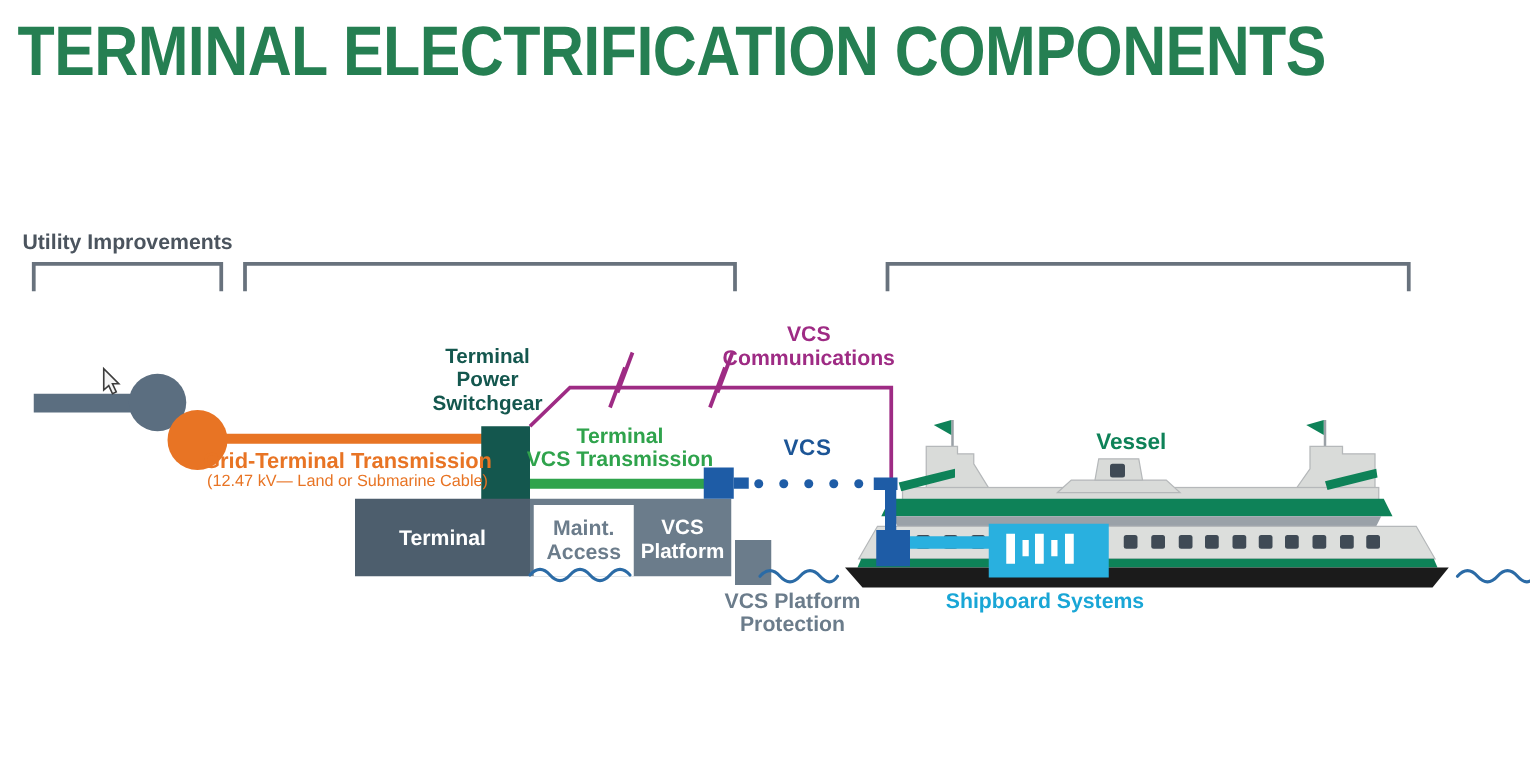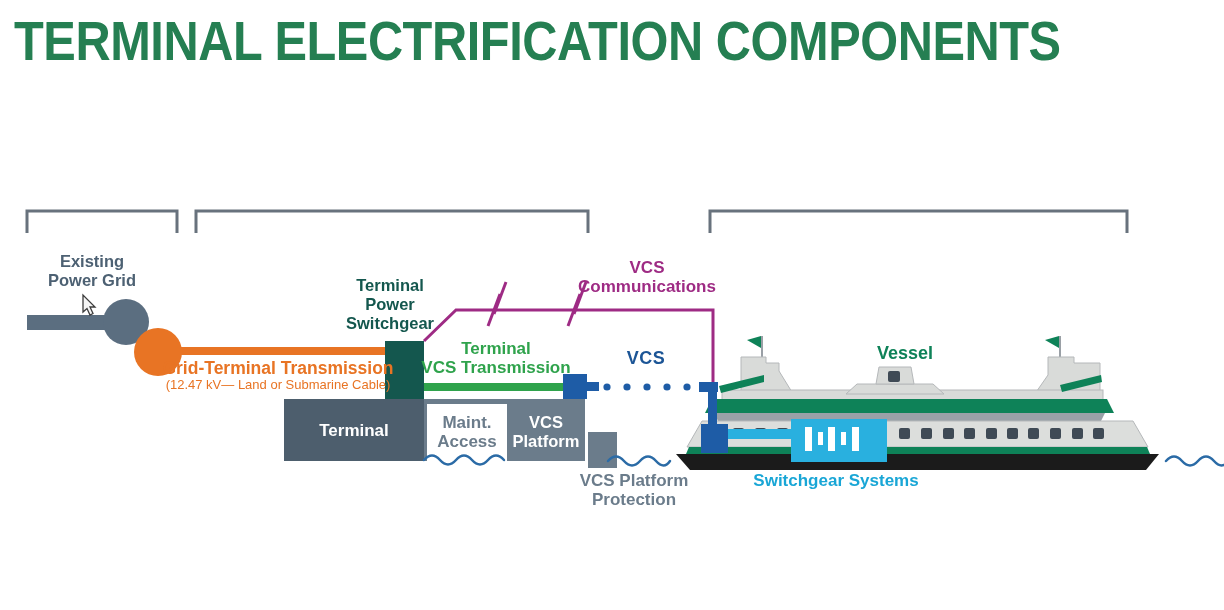--- a/index.html
+++ b/index.html
@@ -145,35 +145,34 @@
       <rect x="701" y="424" width="27" height="29"></rect>
     </g>
 
     <path d="M424,460 q8,-9 16,0 t16,0 t16,0 t16,0 t16,0" class="s-water"></path>
     <path d="M608,461 q8,-9 16,0 t16,0 t16,0 t14,0" class="s-water"></path>
     <path d="M1166,461 q8,-9 16,0 t16,0 t16,0 t14,0" class="s-water"></path>
 
     <polygon points="83,295 83,312 87,308.5 90,315 93,313.5 90,307 95,307" class="cursor"></polygon>
   </svg>
 
+  <div class="lbl bracket-lbl" style="left:102px;top:184px;">Utility Improvements</div>
 
-  <div class="lbl epg" style="left:92px;top:252px;">Existing
-Power Grid</div>
   <div class="lbl oran gtt" style="left:278px;top:359px;">Grid-Terminal Transmission</div>
   <div class="lbl oran gtt-sub" style="left:278px;top:378px;">(12.47 kV— Land or Submarine Cable)</div>
   <div class="lbl swg" style="left:390px;top:276px;">Terminal
 Power
 Switchgear</div>
   <div class="lbl tvt" style="left:496px;top:339px;">Terminal
 VCS Transmission</div>
   <div class="lbl vcsc" style="left:647px;top:258px;">VCS
 Communications</div>
   <div class="lbl vcsb" style="left:646px;top:348px;">VCS</div>
   <div class="lbl vsl" style="left:905px;top:343px;">Vessel</div>
-  <div class="lbl shp" style="left:836px;top:471px;">Switchgear Systems</div>
+  <div class="lbl shp" style="left:836px;top:471px;">Shipboard Systems</div>
   <div class="lbl white-lbl" style="left:354px;top:421px;font-size:17px;">Terminal</div>
   <div class="lbl gray-lbl" style="left:467px;top:413px;">Maint.
 Access</div>
   <div class="lbl white-lbl" style="left:546px;top:413px;">VCS
 Platform</div>
   <div class="lbl gray-lbl" style="left:634px;top:471px;">VCS Platform
 Protection</div>
 
 </div>
 

